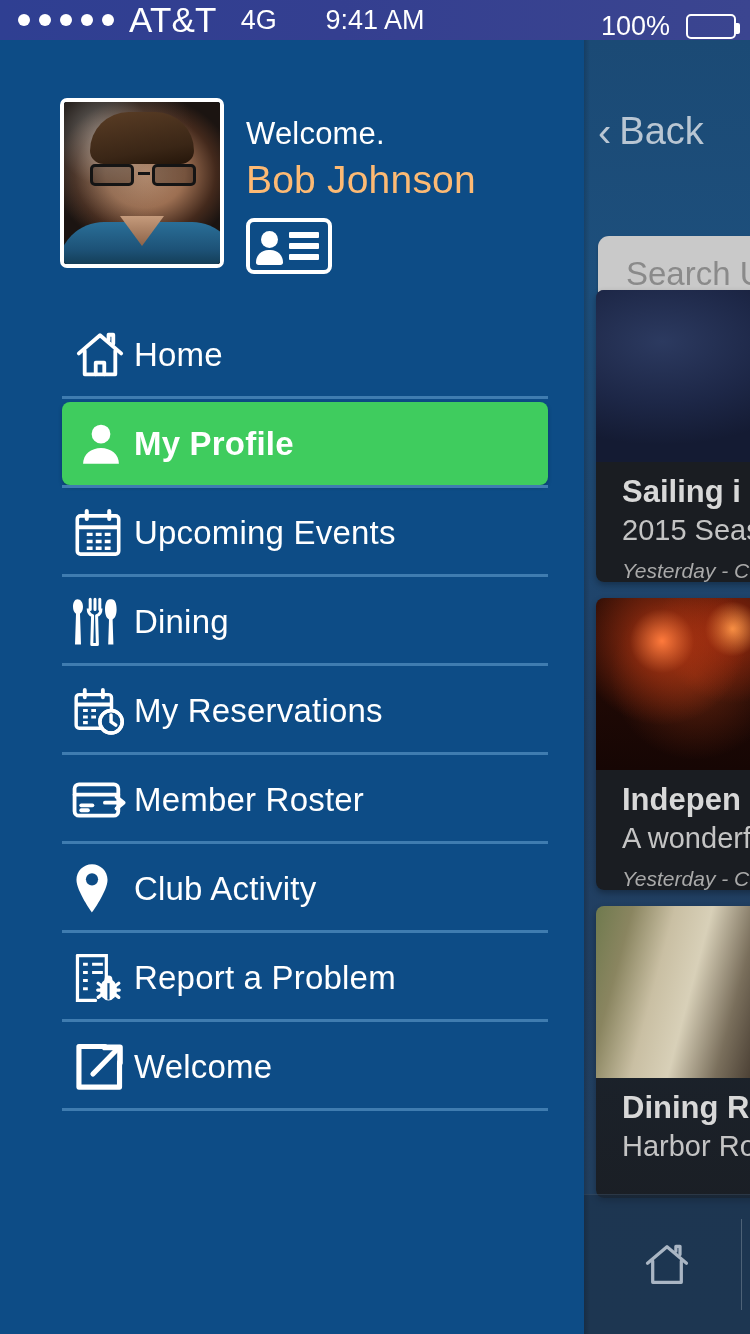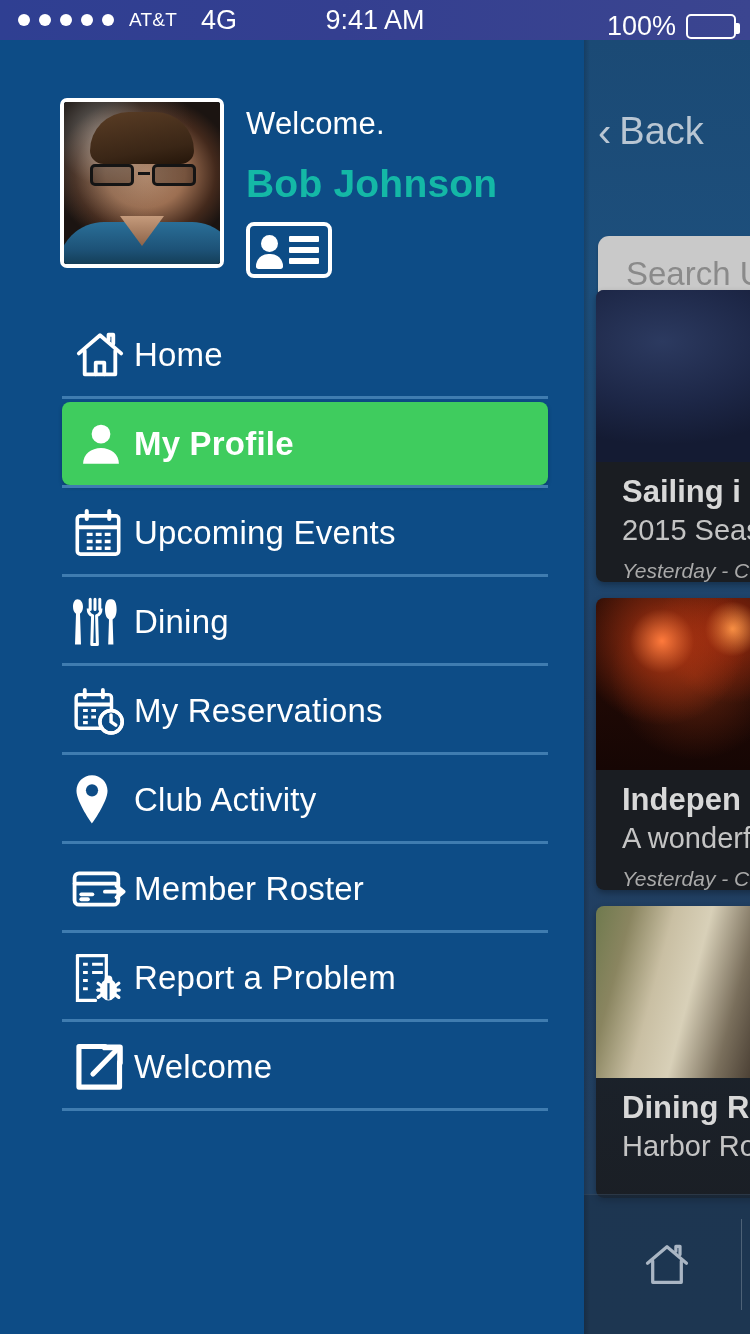--- a/index.html
+++ b/index.html
@@ -27,30 +27,30 @@
     z-index: 60;
   }
   #sb-left {
     position: absolute; left: 18px; top: 0; height: 40px;
     display: flex; align-items: center; gap: 9px;
   }
   .sig-dot {
     width: 12px; height: 12px; border-radius: 50%;
     background: #ffffff; display: inline-block;
   }
-  #sb-carrier { margin-left: 6px; font-size: 19px; letter-spacing: .2px; }
+  #sb-carrier { margin-left: 6px; font-size: 35px; letter-spacing: .2px; }
   #sb-net { margin-left: 15px; font-size: 27px; }
   #sb-time {
     position: absolute; left: 0; right: 0; top: 0; height: 40px;
     display: flex; align-items: center; justify-content: center;
     font-size: 27px;
   }
   #sb-right {
     position: absolute; right: 14px; top: 0; height: 53px;
-    display: flex; align-items: center; gap: 10px; text-align: center;
+    display: flex; align-items: center; gap: 16px; text-align: center;
   }
   #sb-battpct { font-size: 27px; }
   .batt-shell {
     width: 50px; height: 25px;
     border: 2px solid #ffffff; border-radius: 5px;
     padding: 2px; position: relative;
   }
   .batt-fill { width: 100%; height: 100%; background: #ffffff; border-radius: 2px; }
   .batt-tip {
     position: absolute; right: -6px; top: 7px;
@@ -109,27 +109,27 @@
     border-radius: 60px 60px 0 0;
   }
   #av-collar {
     position: absolute; left: 56px; bottom: 18px;
     width: 44px; height: 30px;
     background: linear-gradient(180deg, #c59b7c 0%, #8d6348 100%);
     clip-path: polygon(50% 100%, 0 0, 100% 0);
   }
 
   #welcome-block {
-    position: absolute; left: 186px; top: 8px;
+    position: absolute; left: 186px; top: 18px;
   }
   #welcome-line {
     color: #ffffff; font-size: 31px; font-weight: 400; letter-spacing: .2px;
   }
   #member-name {
-    color: #14b8a6; font-size: 39px; font-weight: 700; margin-top: 20px; letter-spacing: .2px;
+    color: #fdba74; font-size: 39px; font-weight: 400; margin-top: 6px; letter-spacing: .2px;
   }
   #idcard-button {
     margin-top: 16px; width: 86px; height: 56px;
     border: 4px solid #ffffff; border-radius: 8px;
     position: relative; background: transparent;
   }
   #idc-person-head {
     position: absolute; left: 11px; top: 9px; width: 17px; height: 17px;
     border-radius: 50%; background: #ffffff;
   }
@@ -448,42 +448,42 @@
             </svg>
           </span>
           <span class="menu-label">My Reservations</span>
         </div>
         <span class="divider"></span>
       </div>
 
       <div class="menu-row">
         <div class="menu-inner">
           <span class="menu-icon">
-            <svg class="ic" width="42" height="56" viewBox="0 0 20 26" fill="#ffffff">
-              <path d="M10 1.2c-4.1 0-7.4 3.3-7.4 7.4 0 5.4 7.4 15.6 7.4 15.6s7.4-10.2 7.4-15.6c0-4.1-3.3-7.4-7.4-7.4z"></path>
-              <circle cx="10" cy="8.4" r="2.9" fill="#0d4c86"></circle>
-            </svg>
-          </span>
-          <span class="menu-label">Club Activity</span>
-        </div>
-        <span class="divider"></span>
-      </div>
-
-      <div class="menu-row">
-        <div class="menu-inner">
-          <span class="menu-icon">
             <svg class="ic" width="58" height="48" viewBox="0 0 26 20" fill="none" stroke="#ffffff" stroke-width="1.7" stroke-linecap="round" stroke-linejoin="round">
               <rect x="1.6" y="3" width="19.6" height="14" rx="2"></rect>
               <path d="M1.6 7.6h19.6"></path>
               <path d="M4.6 12.4h5"></path>
               <path d="M4.6 14.6h3"></path>
               <path d="M15.2 11.2h8.4M20.4 8.6l3.2 2.6-3.2 2.6"></path>
             </svg>
           </span>
           <span class="menu-label">Member Roster</span>
+        </div>
+        <span class="divider"></span>
+      </div>
+
+      <div class="menu-row">
+        <div class="menu-inner">
+          <span class="menu-icon">
+            <svg class="ic" width="42" height="56" viewBox="0 0 20 26" fill="#ffffff">
+              <path d="M10 1.2c-4.1 0-7.4 3.3-7.4 7.4 0 5.4 7.4 15.6 7.4 15.6s7.4-10.2 7.4-15.6c0-4.1-3.3-7.4-7.4-7.4z"></path>
+              <circle cx="10" cy="8.4" r="2.9" fill="#0d4c86"></circle>
+            </svg>
+          </span>
+          <span class="menu-label">Club Activity</span>
         </div>
         <span class="divider"></span>
       </div>
 
       <div class="menu-row">
         <div class="menu-inner">
           <span class="menu-icon">
             <svg class="ic" width="56" height="56" viewBox="0 0 26 26" fill="none" stroke="#ffffff" stroke-width="1.5">
               <path d="M3 2.6h13.4v13.2" stroke-linecap="round"></path>
               <path d="M3 2.6v20.8h8.4" stroke-linecap="round"></path>

